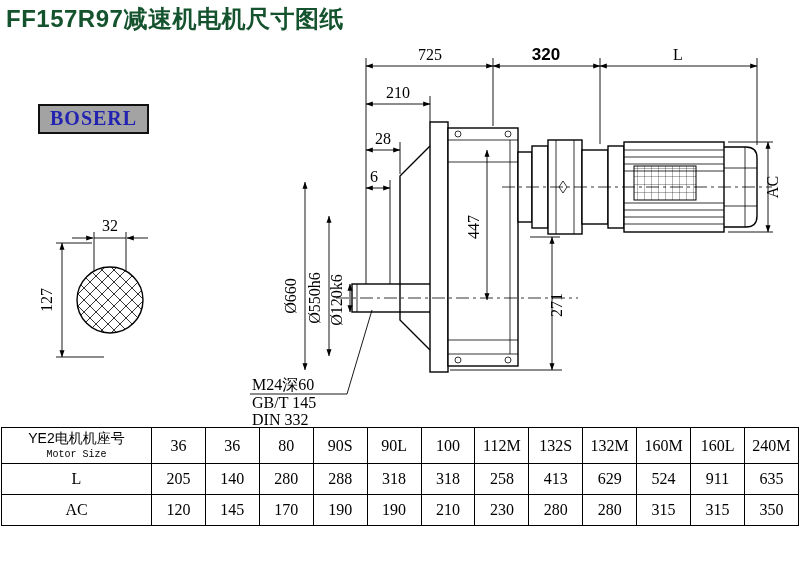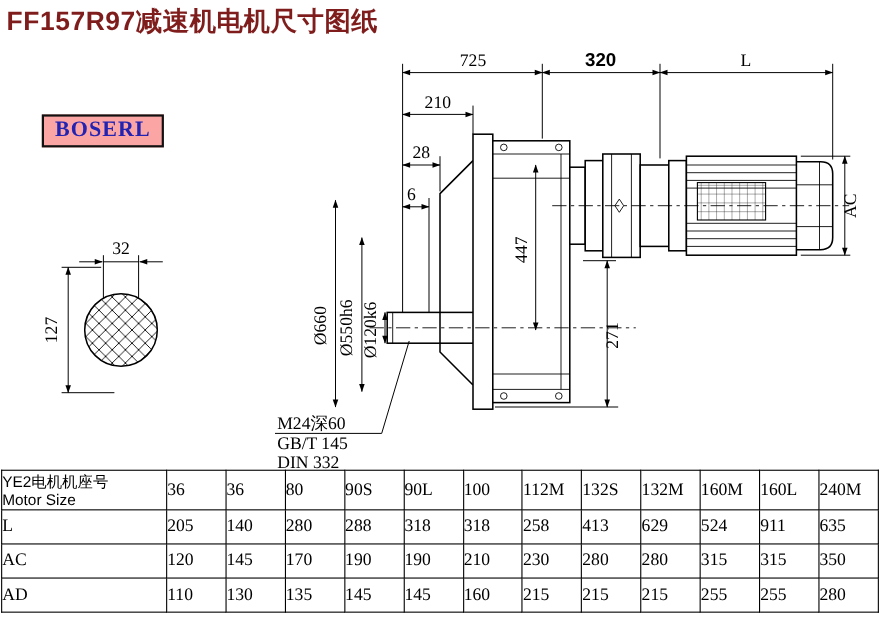--- a/index.html
+++ b/index.html
@@ -1,41 +1,41 @@
 <!DOCTYPE html>
 <html><head>
 <meta charset="utf-8">
 <style>
   *{margin:0;padding:0;box-sizing:border-box}
   html,body{background:#fff}
   body{width:800px;height:561px;font-family:"Liberation Serif",serif}
   #stage{position:relative;width:800px;height:561px;background:#fff;overflow:hidden}
   #title{position:absolute;top:3px;left:6px;font-family:"Liberation Sans",sans-serif;
-         font-weight:bold;font-size:24px;color:#7f1d1d;letter-spacing:.5px}
+         font-weight:bold;font-size:24px;color:#14532d;letter-spacing:.5px}
   #logo{position:absolute;top:104px;left:38px;border:2px solid #111;padding:1px 10px 2px;
         font-family:"Liberation Serif",serif;font-weight:bold;font-size:20px;color:#2323b2;
-        letter-spacing:1px;background:#fca5a5}
+        letter-spacing:1px;background:#a3a3a3}
   #drawing{position:absolute;top:0;left:0}
   svg text{font-family:"Liberation Serif",serif;font-size:16px;fill:#000}
   svg text.b{font-family:"Liberation Sans",sans-serif;font-weight:bold;font-size:17px}
   svg text.note{font-size:16px}
   .p{stroke:#000;stroke-width:1.4;fill:none}
   .pw{stroke:#000;stroke-width:1.4;fill:#fff}
   .t{stroke:#000;stroke-width:.8;fill:none}
   .e{stroke:#000;stroke-width:.9;fill:none}
   .d{stroke:#000;stroke-width:.9;fill:none}
   .cl{stroke:#000;stroke-width:.8;fill:none;stroke-dasharray:13 4 3 4}
   #dim-table{position:absolute;left:1px;top:427px;width:798px;border-collapse:collapse;table-layout:fixed}
-  #dim-table th,#dim-table td{border:1px solid #000;text-align:left;vertical-align:middle;
+  #dim-table th,#dim-table td{border:1px solid #000;text-align:center;vertical-align:middle;
         font-family:"Liberation Serif",serif;font-size:16px;font-weight:normal;padding:0;background:#fff}
   #dim-table tr{height:31px}
   #dim-table tr.hdr{height:36px}
   .col-label{width:150px}
   .cn{font-family:"Liberation Sans",sans-serif;font-size:14px;line-height:17px}
-  .en{font-family:Liberation Sans, sans-serif;font-size:14px;line-height:15px}
+  .en{font-family:Liberation Mono, monospace;font-size:10px;line-height:15px}
 </style>
 </head>
 <body>
 
 <div id="stage">
 
   <div id="title">FF157R97减速机电机尺寸图纸</div>
   <div id="logo">BOSERL</div>
 
   <svg id="drawing" width="800" height="427" viewBox="0 0 800 427">
@@ -186,31 +186,16 @@
         <td>190</td>
         <td>190</td>
         <td>210</td>
         <td>230</td>
         <td>280</td>
         <td>280</td>
         <td>315</td>
         <td>315</td>
         <td>350</td>
       </tr>
-      <tr>
-        <td>AD</td>
-        <td>110</td>
-        <td>130</td>
-        <td>135</td>
-        <td>145</td>
-        <td>145</td>
-        <td>160</td>
-        <td>215</td>
-        <td>215</td>
-        <td>215</td>
-        <td>255</td>
-        <td>255</td>
-        <td>280</td>
-      </tr>
     </tbody>
   </table>
 
 </div>
 
 </body></html>

